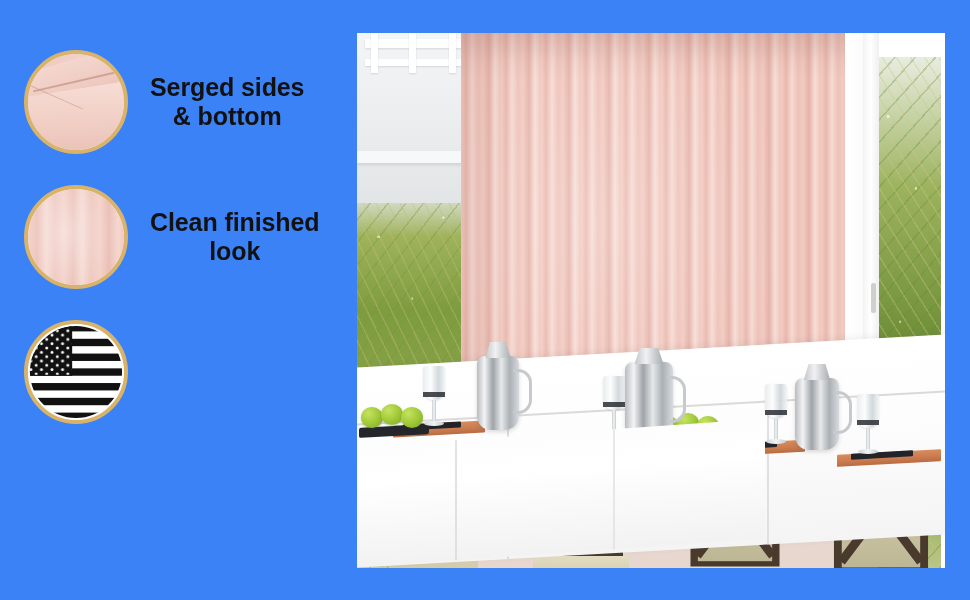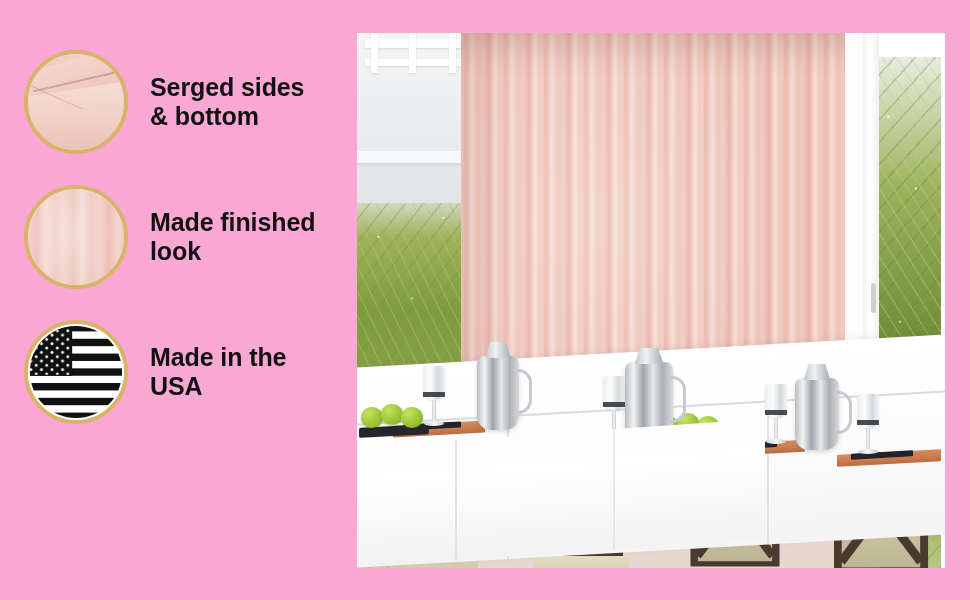--- a/index.html
+++ b/index.html
@@ -13,21 +13,22 @@
     overflow: hidden;
     background: #f2f2f2;
     font-family: "Liberation Sans", sans-serif;
     -webkit-font-smoothing: antialiased;
   }
 
   .infographic {
     position: relative;
     width: 970px;
     height: 600px;
-    background: #f9a8d4;
+    background: #3b82f6;
+    text-align: center;
   }
 
   
   .feature-list {
     position: absolute;
     left: 0;
     top: 0;
     width: 350px;
     height: 600px;
     display: flex;
@@ -554,21 +555,21 @@
       <div class="feature-text">Serged sides
 &amp; bottom</div>
     </div>
 
     <div class="feature-row">
       <div class="feature-icon icon-clean">
         <div class="inner">
           <div class="sheen"></div>
         </div>
       </div>
-      <div class="feature-text">Made finished
+      <div class="feature-text">Clean finished
 look</div>
     </div>
 
 
     <div class="feature-row">
       <div class="feature-icon icon-usa">
         <div class="inner">
           <svg class="flag-svg" viewBox="0 0 100 100">
             <defs>
               <clipPath id="circleClip">
@@ -587,22 +588,20 @@
               <rect x="0" y="46.2" width="100" height="7.7" fill="#111111"></rect>
               <rect x="0" y="61.5" width="100" height="7.7" fill="#111111"></rect>
               <rect x="0" y="76.9" width="100" height="7.7" fill="#111111"></rect>
               <rect x="0" y="92.3" width="100" height="7.7" fill="#111111"></rect>
               <rect x="0" y="0" width="46" height="53.9" fill="#111111"></rect>
               <rect x="1" y="1" width="44" height="51.9" fill="url(#stars)"></rect>
             </g>
           </svg>
         </div>
       </div>
-      <div class="feature-text">Made in the
-USA</div>
     </div>
 
   </div>
 
   <div class="photo">
     <div class="scene">
 
       <div class="garden-left">
         <div class="leafy"></div>
       </div>

